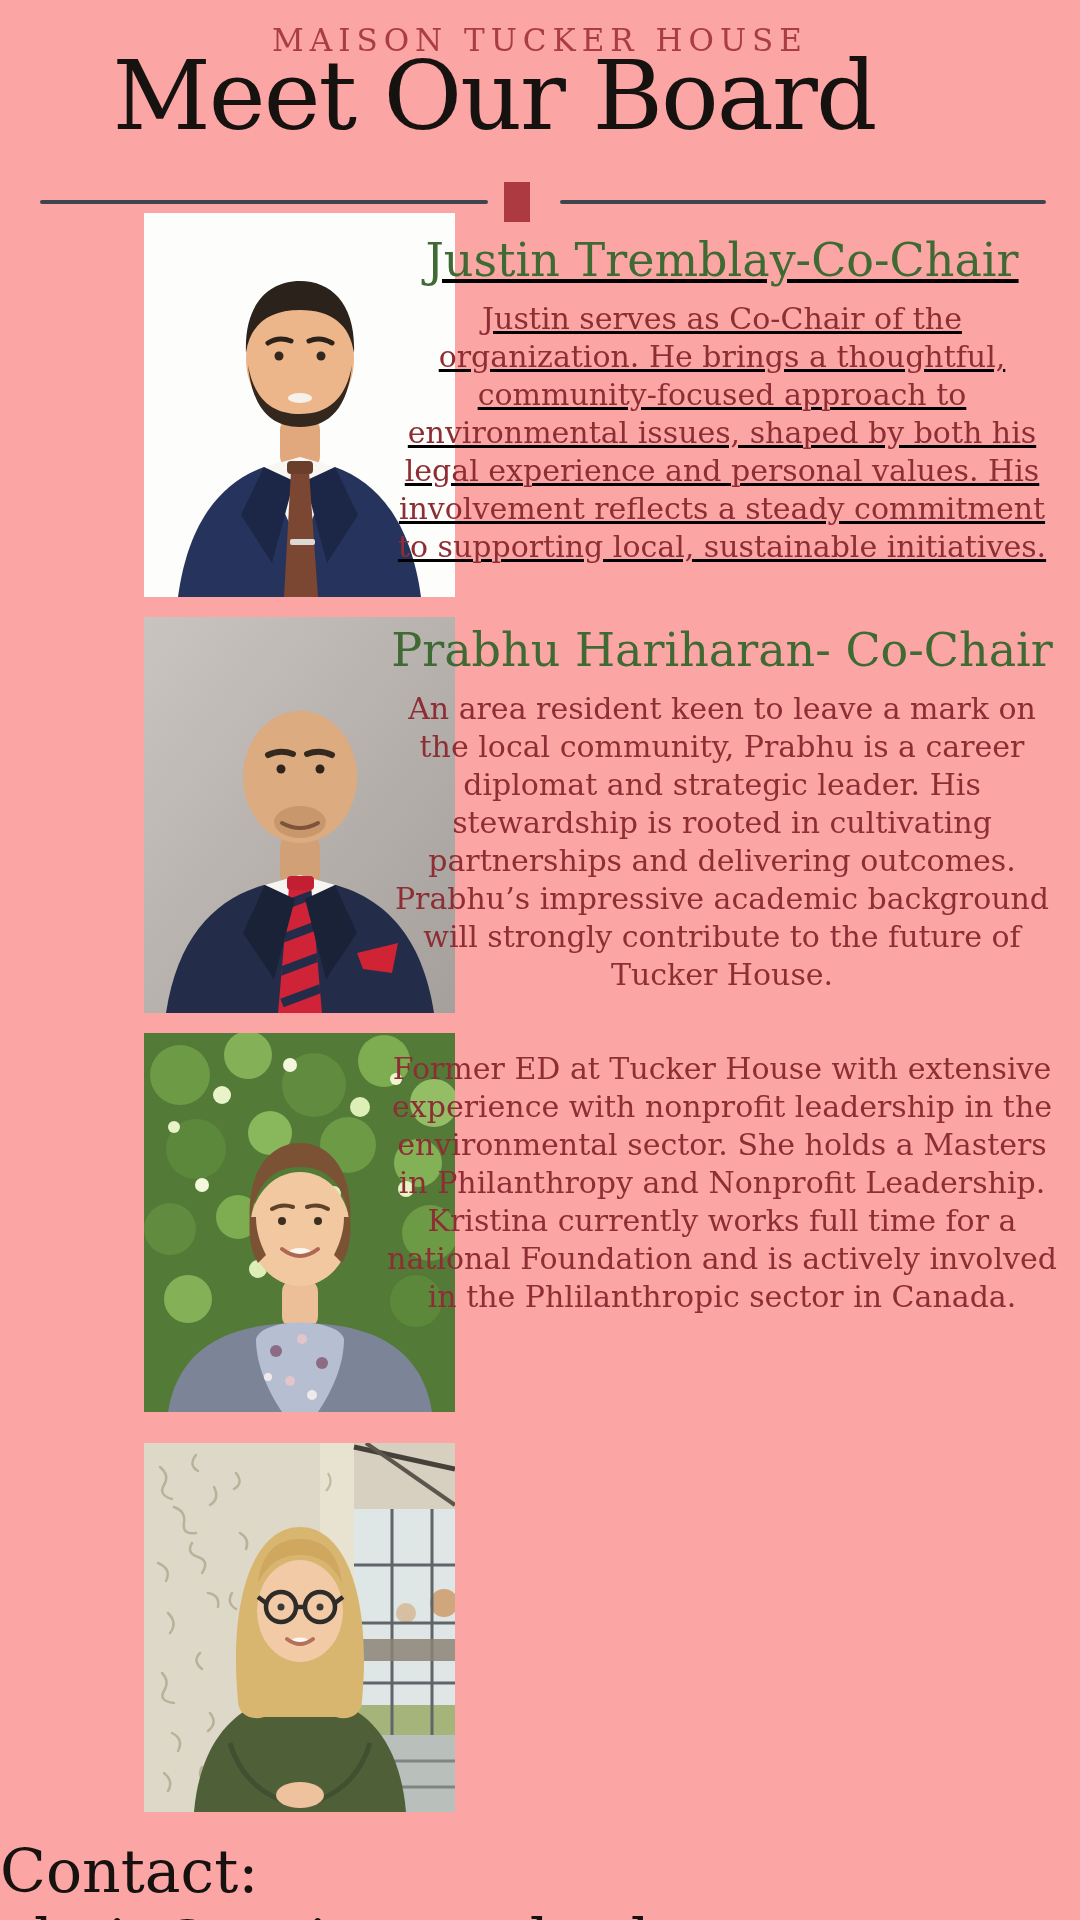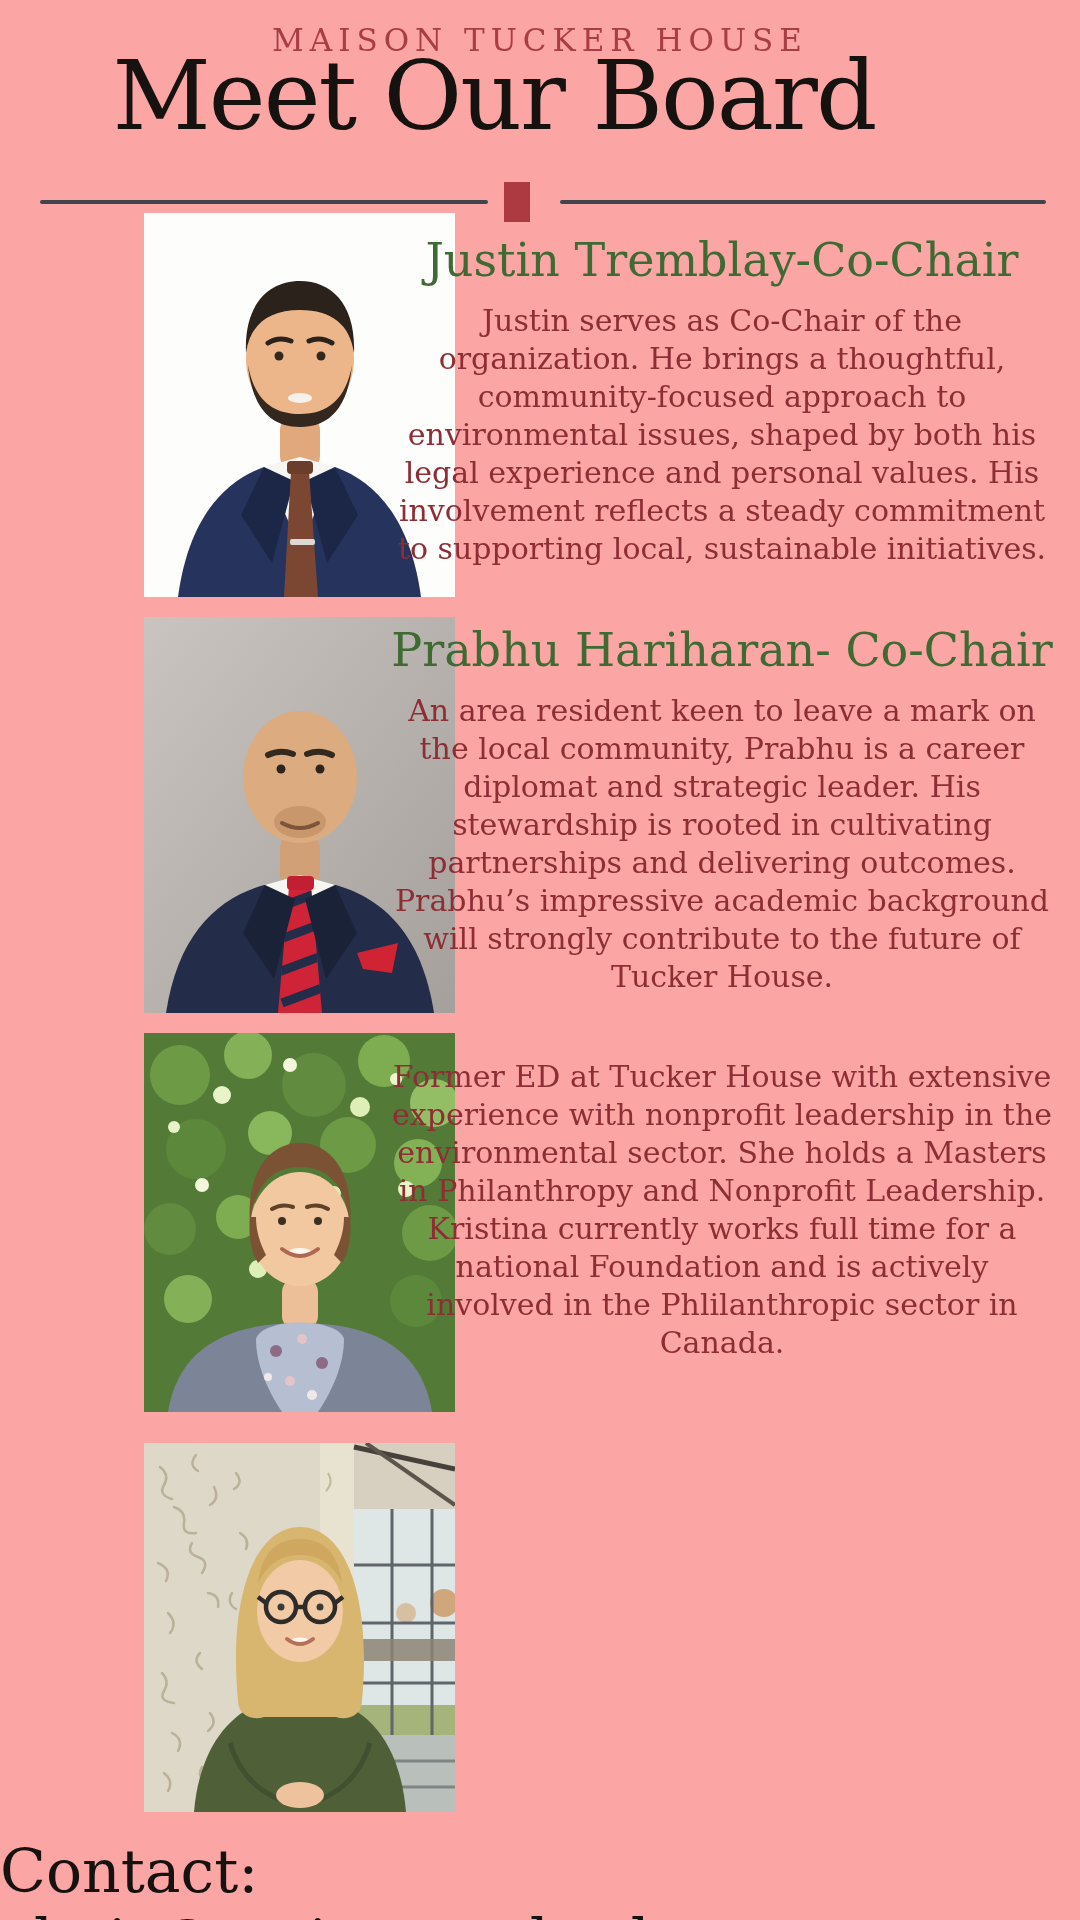--- a/index.html
+++ b/index.html
@@ -22,21 +22,21 @@
     position:absolute;left:144px;width:311px;margin:0;padding:0;overflow:hidden;
   }
   .photo svg{display:block;width:100%;height:100%;}
   .member-text{
     position:absolute;left:372px;width:700px;text-align:center;
   }
   .member-name{
     margin:0 0 14px 0;font-size:46px;font-weight:400;color:#3f6a33;line-height:1.08;
   }
   .member-bio{
-    margin:16px;font-size:30px;line-height:38px;color:#8d2e35;
+    margin:8px;font-size:30px;line-height:38px;color:#8d2e35;
   }
   .member-bio.loose{font-size:31px;line-height:41px;}
   .contact{
     position:absolute;top:1836px;left:0;width:1080px;text-align:left;
     font-size:60px;color:#16120f;
   }
 </style>
 </head>
 <body>
 
@@ -63,21 +63,21 @@
       <ellipse cx="156" cy="146" rx="54" ry="63" fill="#ecb58a"></ellipse>
       <path d="M102 140 C100 92 124 68 156 68 C188 68 212 92 210 140 C206 112 188 97 156 97 C124 97 106 112 102 140 Z" fill="#2b221c"></path>
       <path d="M104 152 C108 194 126 214 156 214 C186 214 204 194 208 152 C202 186 184 201 156 201 C128 201 110 186 104 152 Z" fill="#33271e"></path>
       <ellipse cx="156" cy="185" rx="12" ry="5" fill="#f6f1ea"></ellipse>
       <circle cx="135" cy="143" r="4.5" fill="#33281f"></circle>
       <circle cx="177" cy="143" r="4.5" fill="#33281f"></circle>
       <path d="M124 130 q11 -7 23 -2" stroke="#2b221c" stroke-width="5" fill="none" stroke-linecap="round"></path>
       <path d="M165 128 q11 -5 23 2" stroke="#2b221c" stroke-width="5" fill="none" stroke-linecap="round"></path>
     </svg>
   </figure>
-  <div class="member-text" style="top:236px;">
+  <div class="member-text" style="top:236px;text-decoration:underline;">
     <h2 class="member-name">Justin Tremblay-Co-Chair</h2>
     <p class="member-bio">Justin serves as Co-Chair of the organization. He brings a thoughtful, community-focused approach to environmental issues, shaped by both his legal experience and personal values. His involvement reflects a steady commitment to supporting local, sustainable initiatives.</p>
   </div>
 
   <figure class="photo" style="top:617px;height:396px;">
     <svg viewBox="0 0 311 396">
       <defs>
         <linearGradient id="pbg" x1="0" y1="0" x2="1" y2="1">
           <stop offset="0" stop-color="#c9c4c0"></stop>
             <stop offset="1" stop-color="#a5a09c"></stop>

